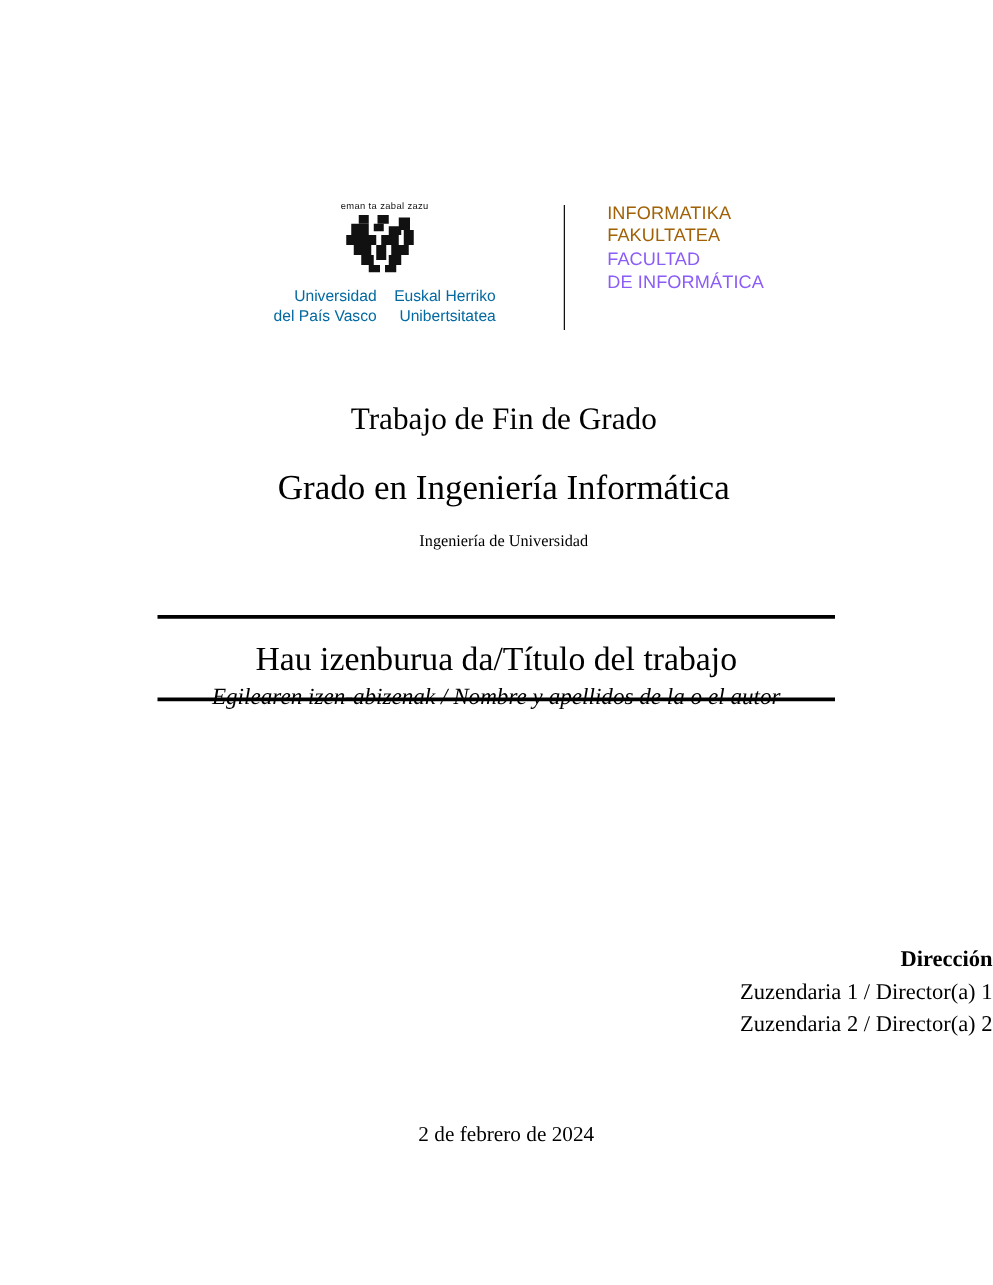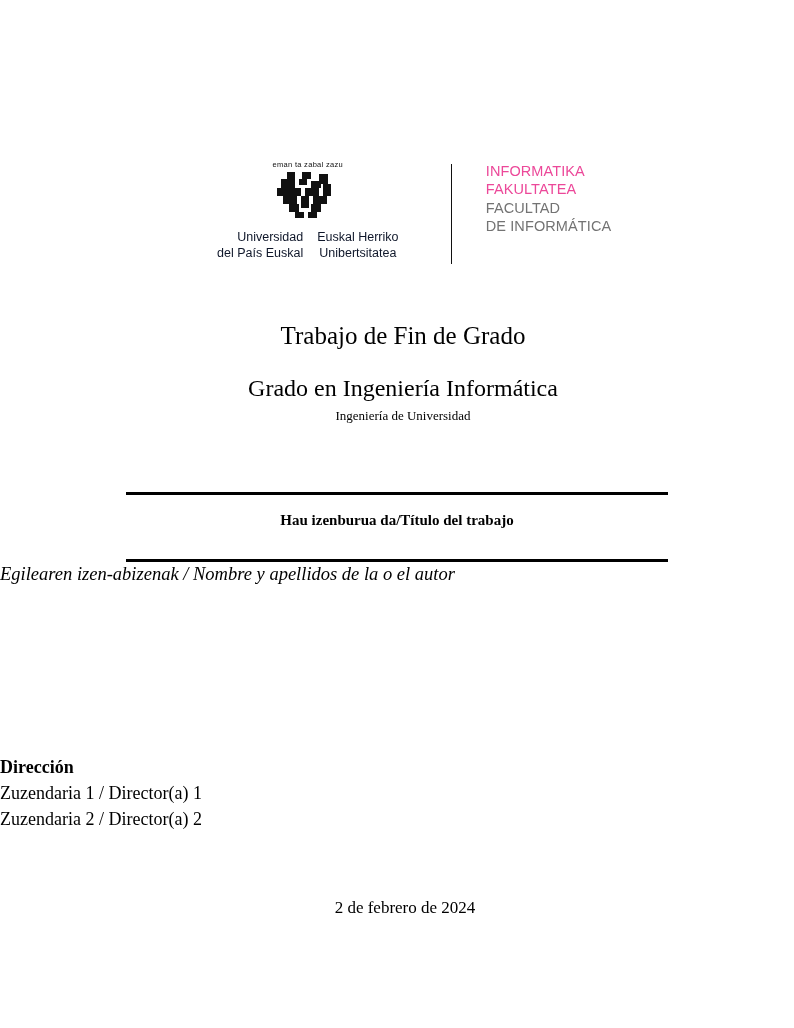--- a/index.html
+++ b/index.html
@@ -56,112 +56,112 @@
     width: 66px;
     height: 46px;
     margin-bottom: 12px;
   }
   .uni-names {
     display: flex;
     gap: 14px;
     font-family: "Liberation Sans", sans-serif;
     font-size: 12.5px;
     line-height: 1.25;
-    color: #0f172a;
+    color: #0369a1;
   }
   .uni-names .col {
-    text-align: center;
+    text-align: right;
     white-space: nowrap;
   }
   .uni-names .col.es { text-align: right; }
 
   .divider-v {
     width: 1px;
     background: #111;
     height: 100px;
     margin-top: 4px;
     margin-right: 34px;
   }
 
   .fac-side {
     font-family: "Liberation Sans", sans-serif;
     font-size: 14.5px;
     line-height: 1.27;
     padding-top: 2px;
   }
   .fac-eus {
-    color: #ec4899;
+    color: #a16207;
     letter-spacing: 0.1px;
   }
   .fac-es {
-    color: #737373;
+    color: #8b5cf6;
     letter-spacing: 0.1px;
   }
 
   
   .degree-block {
     position: absolute;
     left: 0;
     right: 0;
     top: 320px;
     text-align: center;
     padding-left: 12px;
   }
   .tfg {
     font-size: 25px;
     line-height: 1.3;
     margin-bottom: 20px;
   }
   .degree {
-    font-size: 24px;
+    font-size: 28px;
     line-height: 1.3;
-    margin-bottom: 4px;
+    margin-bottom: 16px;
   }
   .speciality {
     font-size: 13px;
     line-height: 1.3;
   }
 
   
   .title-block {
     position: absolute;
     left: 126px;
     right: 126px;
     top: 492px;
     text-align: center;
   }
   .rule {
     height: 2.5px;
     background: #000;
     width: 100%;
   }
   .title-text {
-    font-size: 15px;
-    font-weight: bold;
-    padding: 16px 0 30px 0;
+    font-size: 27px;
+    font-weight: normal;
+    padding: 16px 0 14px 0;
     line-height: 1.25;
   }
 
   .author {
     position: absolute;
     left: 0;
     right: 0;
-    top: 564px;
-    text-align: left;
+    top: 548px;
+    text-align: center;
     font-size: 18.5px;
     font-style: italic;
   }
 
   
   .direction-block {
     position: absolute;
     left: 0;
     right: 0;
     top: 754px;
-    text-align: left;
+    text-align: right;
     font-size: 18px;
     line-height: 1.45;
   }
   .direction-heading {
     font-weight: bold;
     font-size: 18px;
   }
 
   .date {
     position: absolute;
@@ -200,21 +200,21 @@
             <rect x="14" y="32" width="10" height="8"></rect>
             <rect x="36" y="32" width="10" height="8"></rect>
             <rect x="20" y="40" width="9" height="6"></rect>
             <rect x="33" y="40" width="9" height="6"></rect>
           </g>
         </svg>
 
         <div class="uni-names">
           <div class="col es">
             <div>Universidad</div>
-            <div>del País Euskal</div>
+            <div>del País Vasco</div>
           </div>
           <div class="col eu">
             <div>Euskal Herriko</div>
             <div>Unibertsitatea</div>
           </div>
         </div>
       </div>
 
       <div class="divider-v"></div>
 

